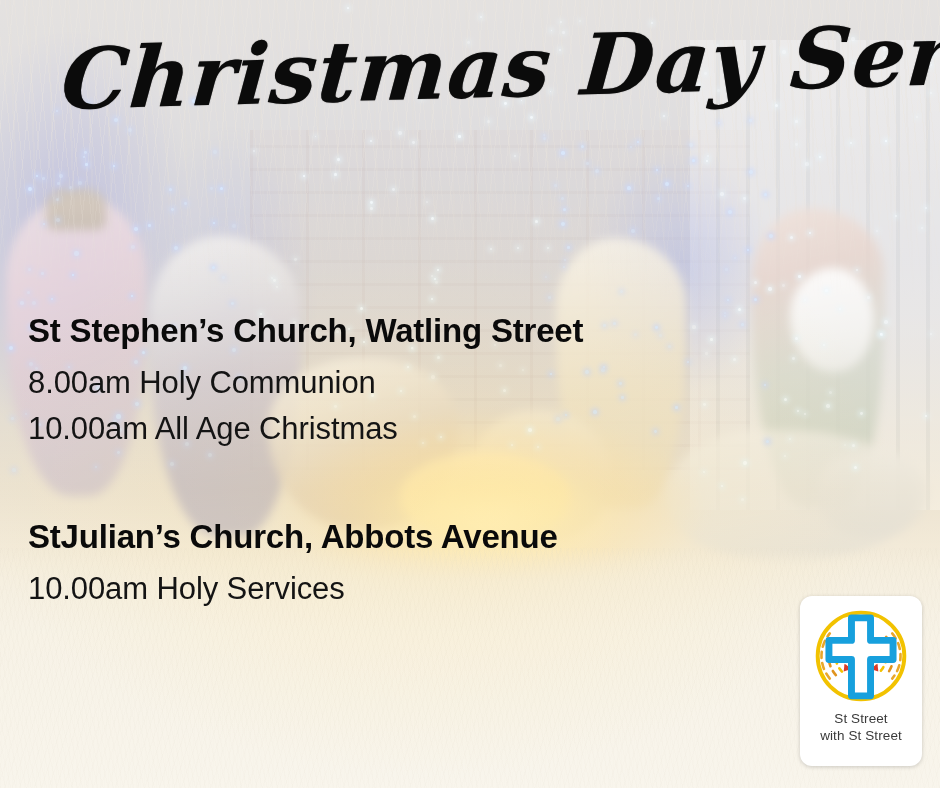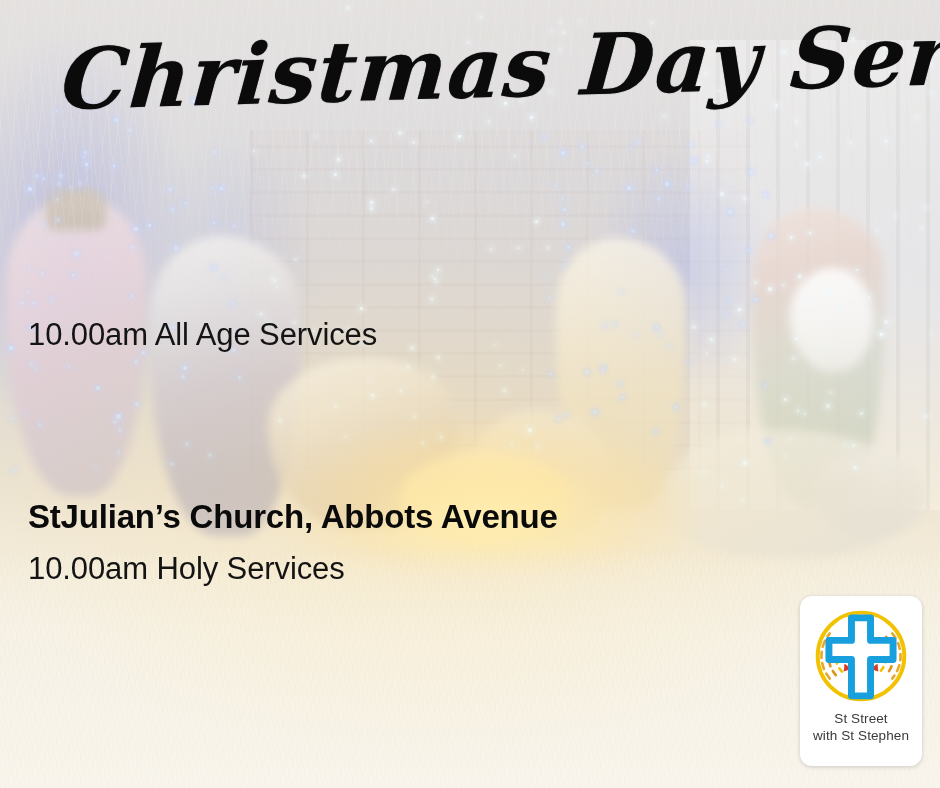--- a/index.html
+++ b/index.html
@@ -158,21 +158,21 @@
     line-height:1.04;
     letter-spacing:1px;
     white-space:nowrap;
     transform:rotate(-1.6deg) skewX(-6deg);
     transform-origin:left center;
     text-shadow:0 0 1px rgba(0,0,0,.55);
   }
 
   .block{ position:absolute; left:28px; }
   .block-a{ top:312px; }
-  .block-b{ top:498px; }
+  .block-b{ top:518px; }
 
   .venue{
     font-family:"Liberation Sans", sans-serif;
     font-weight:700;
     font-size:33px;
     line-height:1.16;
     letter-spacing:-.2px;
     color:#0a0a0a;
     white-space:nowrap;
   }
@@ -520,21 +520,23 @@
 
     <div class="wash"></div>
     <div class="wash2"></div>
   </div>
 
   <div class="content">
 
     <div class="title">Christmas Day Services</div>
 
     <div class="block block-a">
-      <div class="service">10.00am All Age Services</div>
+      <div class="venue">St Stephen’s Church, Watling Street</div>
+      <div class="service first">8.00am Holy Communion</div>
+      <div class="service">10.00am All Age Christmas</div>
     </div>
 
     <div class="block block-b">
       <div class="venue">StJulian’s Church, Abbots Avenue</div>
       <div class="service first">10.00am Holy Services</div>
     </div>
 
     <div class="logo-card">
       <span class="logo-mark-wrap">
         <svg class="logo-mark" viewBox="0 0 120 120" aria-hidden="true">
@@ -560,18 +562,18 @@
           <polygon points="40,78 49,75 41,69" fill="#d9392a"></polygon>
           <polygon points="80,78 71,75 79,69" fill="#d9392a"></polygon>
 
           <path d="M49 16 h22 v26 h26 v22 h-26 v42 h-22 v-42 h-26 v-22 h26 z" fill="#ffffff"></path>
 
           <path d="M49 16 h22 v26 h26 v22 h-26 v42 h-22 v-42 h-26 v-22 h26 z" fill="none" stroke="#17a0dd" stroke-width="8" stroke-linejoin="round"></path>
         </svg>
       </span>
       <div class="logo-text">
         <div>St Street</div>
-        <div>with St Stephen</div>
+        <div>with St Street</div>
       </div>
     </div>
 
   </div>
 </div>
 
 </body></html>

